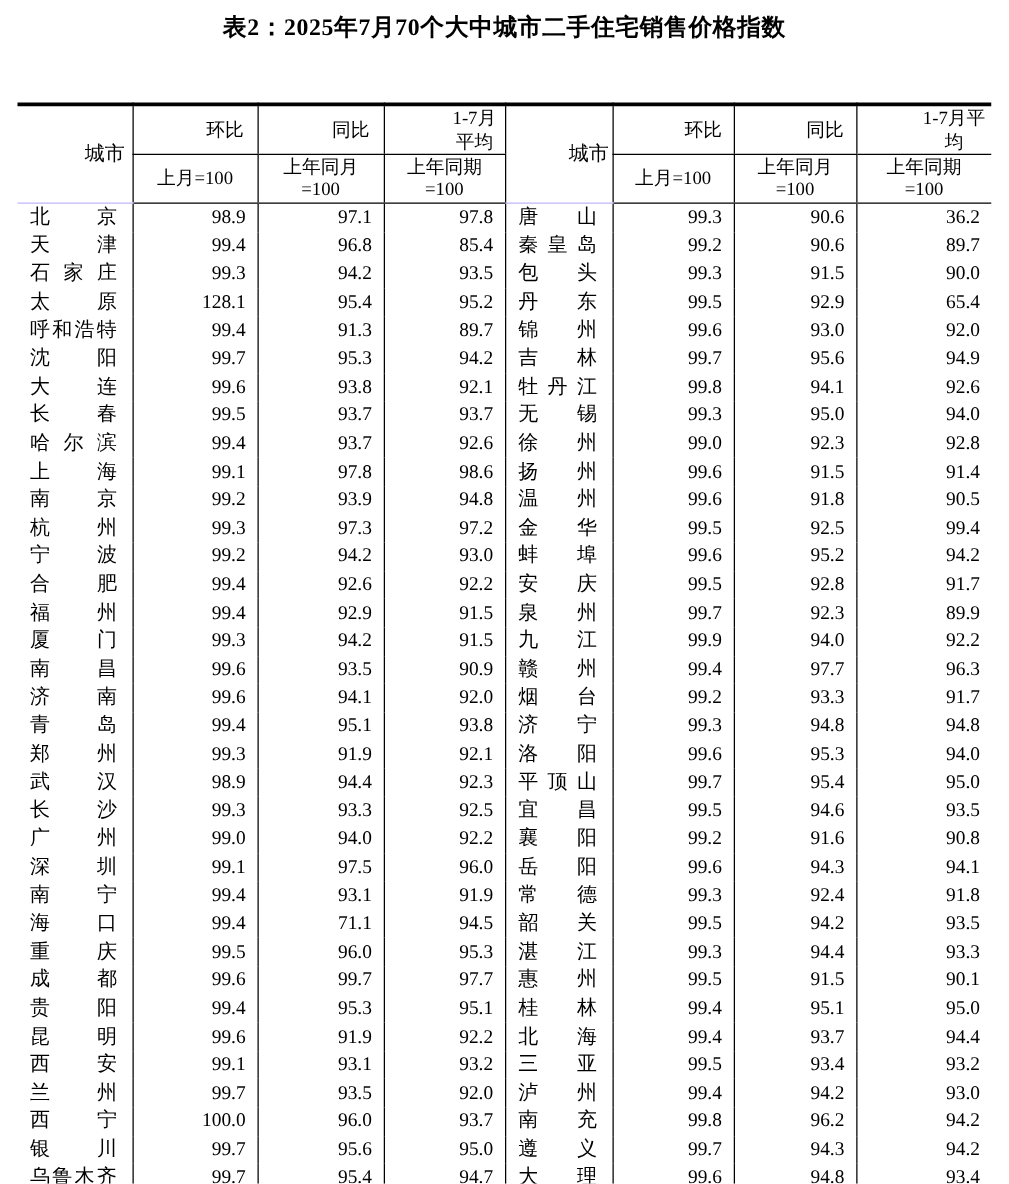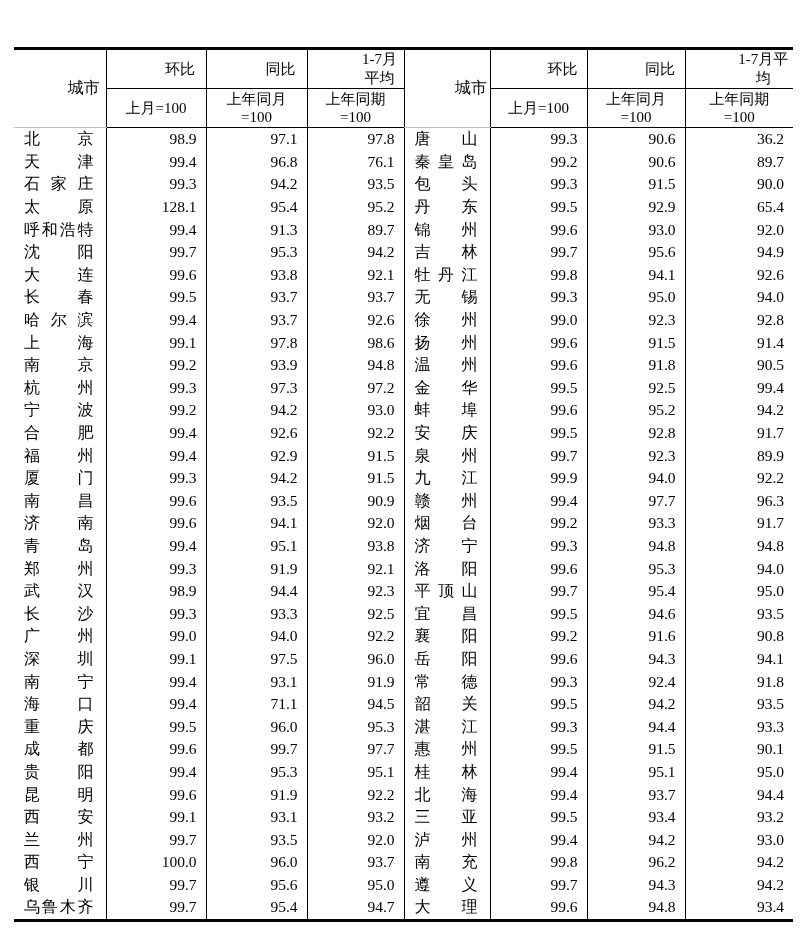--- a/index.html
+++ b/index.html
@@ -22,20 +22,21 @@
   .city-name{display:flex;justify-content:space-between;margin:0 12px 0 10px;line-height:1;}
   .city-name span{display:inline-block;}
   .watermark{position:absolute;right:6px;bottom:2px;font-size:23px;font-weight:bold;color:#1c1c1c;
              font-family:"Liberation Sans","DejaVu Sans",sans-serif;letter-spacing:1px;
              text-shadow:-1px -1px 0 #fff,1px -1px 0 #fff,-1px 1px 0 #fff,1px 1px 0 #fff,2px 2px 0 #fff;}
 </style>
 </head>
 <body>
 
 <div class="page">
+  <h1 class="title">表2：2025年7月70个大中城市二手住宅销售价格指数</h1>
 
   <table class="idx">
     <colgroup>
       <col class="c-city-l">
         <col class="c-mom-l">
         <col class="c-yoy-l">
         <col class="c-avg-l">
       <col class="c-city-r">
         <col class="c-mom-r">
         <col class="c-yoy-r">
@@ -88,21 +89,21 @@
   </tr>
         <tr>
     <td class="city-cell side-left">
             <div class="city-name">
               <span>天</span>
               <span>津</span>
             </div>
           </td>
     <td class="num bl side-left mom">99.4</td>
     <td class="num bl side-left yoy">96.8</td>
-    <td class="num bl side-left avg">76.1</td>
+    <td class="num bl side-left avg">85.4</td>
     <td class="city-cell bl side-right">
             <div class="city-name">
               <span>秦</span>
               <span>皇</span>
               <span>岛</span>
             </div>
           </td>
     <td class="num bl side-right mom">99.2</td>
     <td class="num bl side-right yoy">90.6</td>
     <td class="num bl side-right avg">89.7</td>

